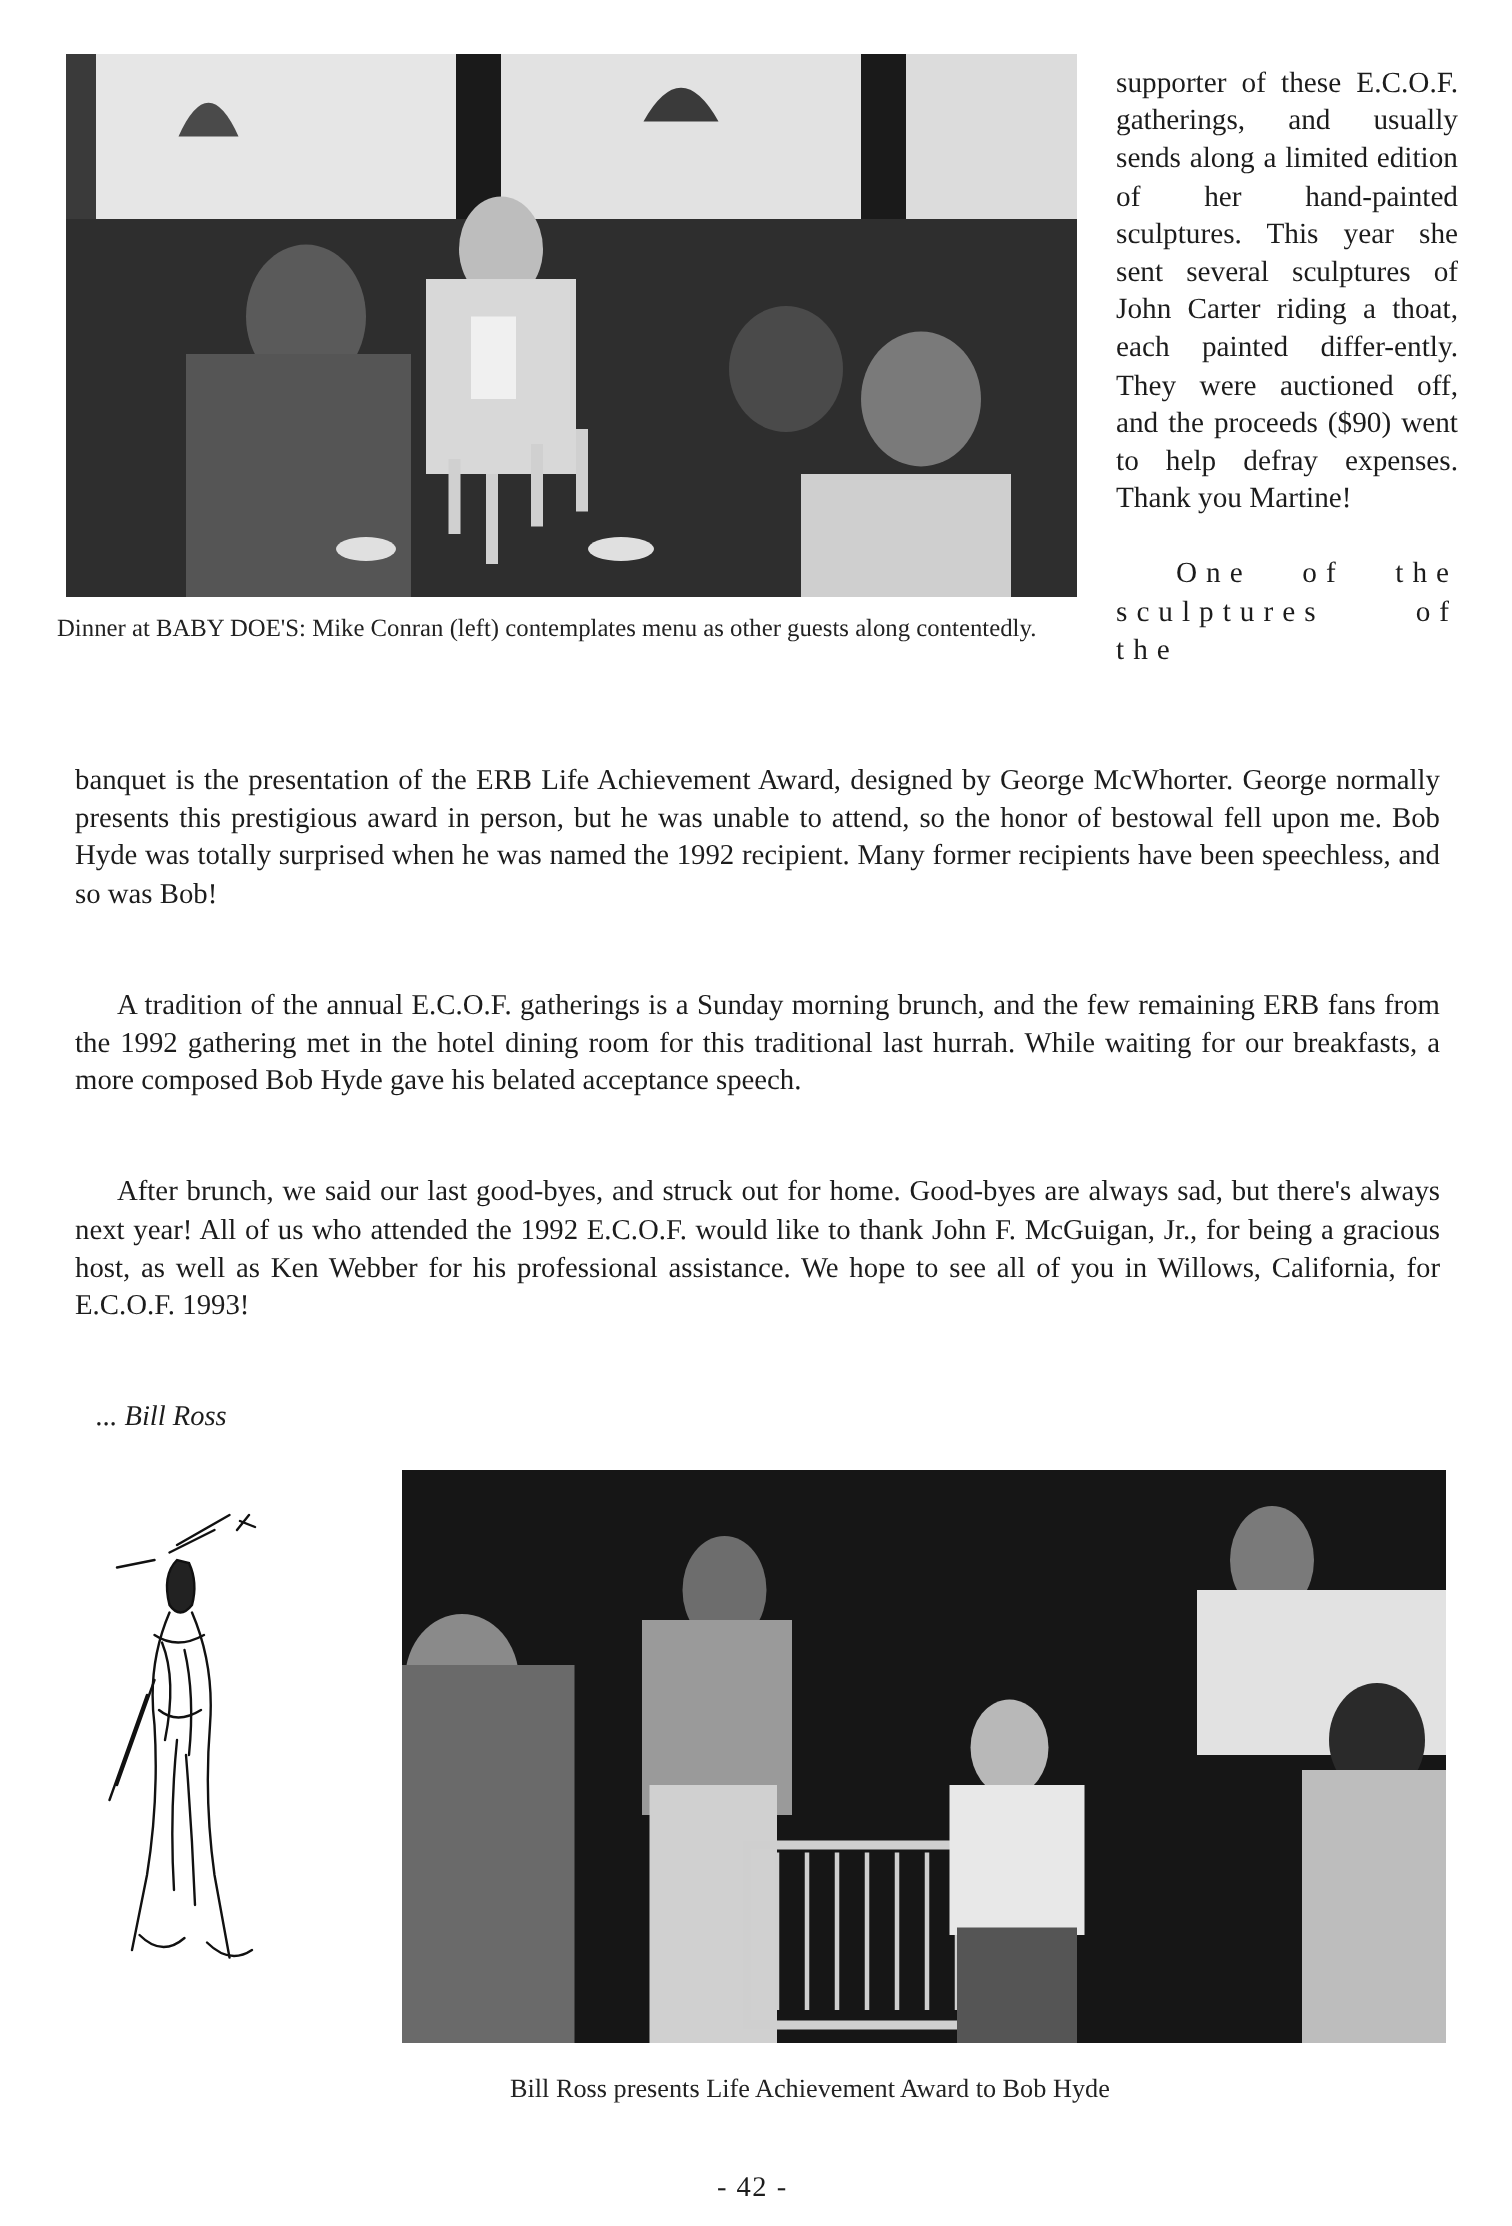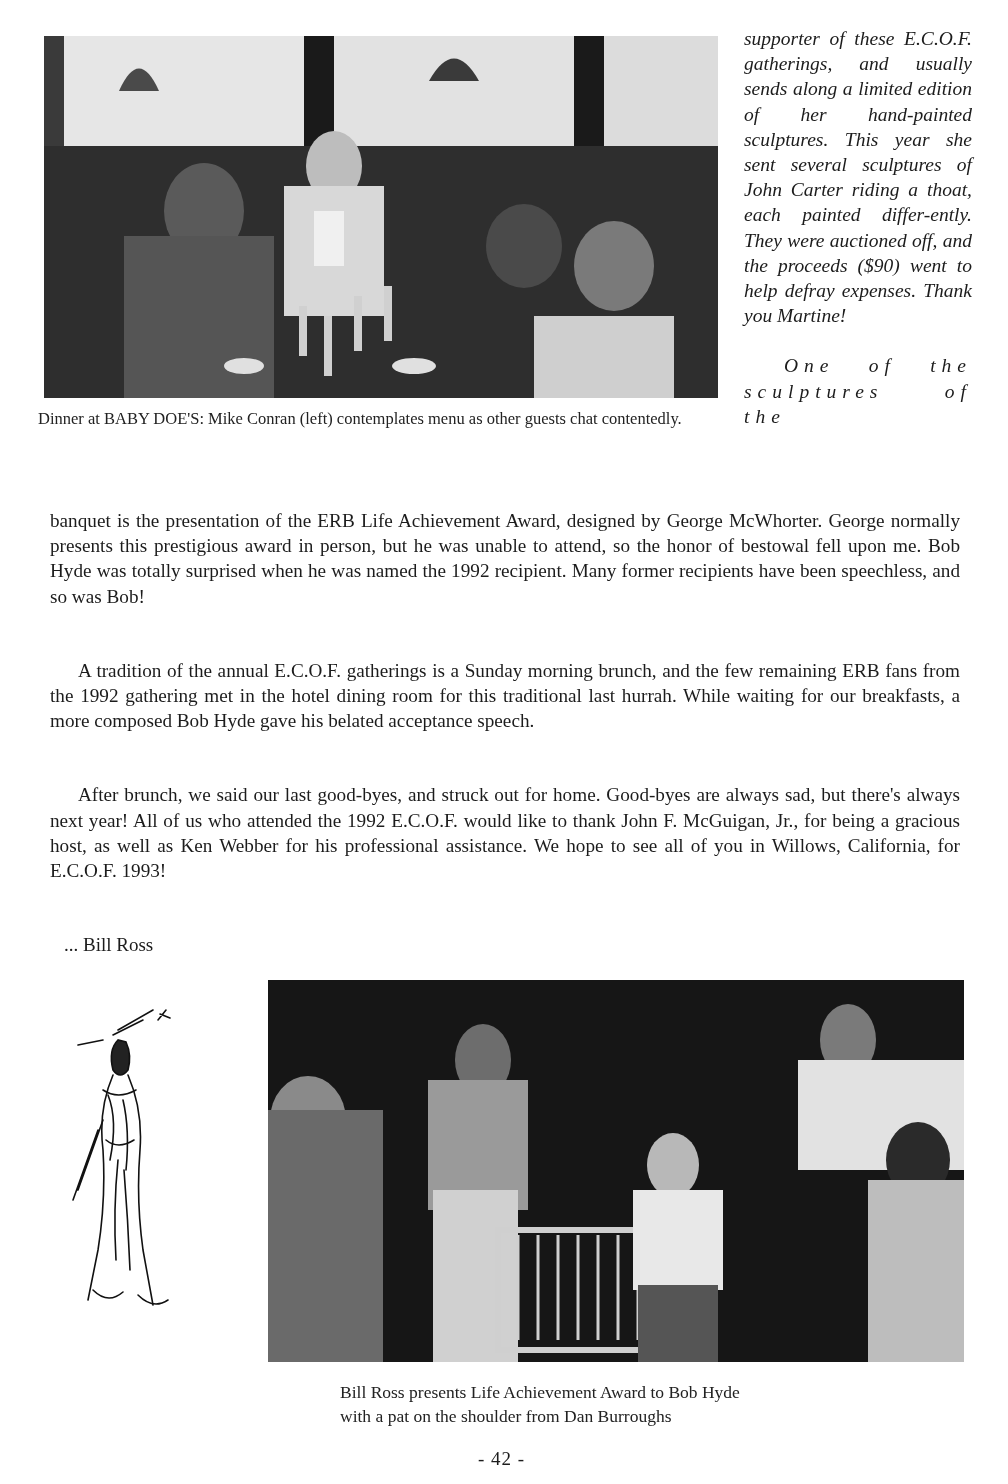--- a/index.html
+++ b/index.html
@@ -8,22 +8,22 @@
     font-family: "Liberation Serif", "DejaVu Serif", serif;
     color: #1c1c1c;
   }
   .abs { position: absolute; }
   .photo {
     background: #2a2a2a; overflow: hidden;
   }
   .photo svg { display: block; width: 100%; height: 100%; }
   .caption { font-size: 16.5px; line-height: 22px; color: #222; }
   .side-col {
-    left: 744px; top: 26px; width: 228px;
-    font-size: 19.5px; line-height: 25.2px; text-align: justify; font-style: italic;
+    left: 744px; top: 43px; width: 228px;
+    font-size: 19.5px; line-height: 25.2px; text-align: justify;
   }
   .side-col p { margin: 0; }
   .spaced { letter-spacing: 6px; text-indent: 40px; }
   .body-text {
     left: 38px; width: 934px;
     font-size: 19.2px; line-height: 25.2px; text-align: justify;
     font-stretch: condensed;
   }
   .body-text p { margin: 12px; }
   .indent { text-indent: 28px; }
@@ -58,36 +58,36 @@
     <ellipse cx="570" cy="230" rx="40" ry="45" fill="#7a7a7a"></ellipse>
     <rect x="490" y="280" width="140" height="82" fill="#cfcfcf"></rect>
     <ellipse cx="200" cy="330" rx="20" ry="8" fill="#e0e0e0"></ellipse>
     <ellipse cx="370" cy="330" rx="22" ry="8" fill="#e0e0e0"></ellipse>
     <rect x="255" y="270" width="8" height="50" fill="#d0d0d0"></rect>
     <rect x="280" y="280" width="8" height="60" fill="#d0d0d0"></rect>
     <rect x="310" y="260" width="8" height="55" fill="#d0d0d0"></rect>
     <rect x="340" y="250" width="8" height="55" fill="#d0d0d0"></rect>
   </svg>
 </div>
-<div class="abs caption" style="left:38px; top:408px; width:682px; text-align:justify;">Dinner at BABY DOE'S:  Mike Conran (left) contemplates menu as other guests chat contentedly.</div>
+<div class="abs caption" style="left:38px; top:408px; width:682px; text-align:justify;">Dinner at BABY DOE'S:  Mike Conran (left) contemplates menu as other guests along contentedly.</div>
 
 <div class="abs side-col">
   <p>supporter of these E.C.O.F. gatherings, and usually sends along a limited edition of her hand-painted sculptures. This year she sent several sculptures of John Carter riding a thoat, each painted differ-ently. They were auctioned off, and the proceeds ($90) went to help defray expenses. Thank you Martine!</p>
   <p style="height:25px;"></p>
   <p class="spaced">One of the sculptures of the</p>
 </div>
 
 <div class="abs body-text" style="top:496px;">
   <p>banquet is the presentation of the ERB Life Achievement Award, designed by George McWhorter. George normally presents this prestigious award in person, but he was unable to attend, so the honor of bestowal fell upon me. Bob Hyde was totally surprised when he was named the 1992 recipient. Many former recipients have been speechless, and so was Bob!</p>
   <p style="height:25px;"></p>
   <p class="indent">A tradition of the annual E.C.O.F. gatherings is a Sunday morning brunch, and the few remaining ERB fans from the 1992 gathering met in the hotel dining room for this traditional last hurrah. While waiting for our breakfasts, a more composed Bob Hyde gave his belated acceptance speech.</p>
   <p style="height:25px;"></p>
   <p class="indent">After brunch, we said our last good-byes, and struck out for home. Good-byes are always sad, but there's always next year! All of us who attended the 1992 E.C.O.F. would like to thank John F. McGuigan, Jr., for being a gracious host, as well as Ken Webber for his professional assistance. We hope to see all of you in Willows, California, for E.C.O.F. 1993!</p>
   <p style="height:25px;"></p>
-  <p class="indent-small sig" style="text-indent:14px;">... Bill Ross</p>
+  <p class="indent-small sig" style="text-indent:14px;font-style:italic;">... Bill Ross</p>
 </div>
 
 <div class="abs" style="left:58px; top:1000px; width:120px; height:320px;">
   <svg viewBox="0 0 120 320" width="120" height="320">
     <g stroke="#111" stroke-width="1.6" fill="none" stroke-linecap="round">
       <path d="M60 40 Q50 50 55 70 Q62 80 70 70 Q74 55 68 42 Z" fill="#222"></path>
       <path d="M45 40 L20 45 M55 35 L85 20 M60 30 L95 10"></path>
       <path d="M55 75 Q40 110 45 150 Q48 200 40 250 L30 300"></path>
       <path d="M70 75 Q85 110 82 150 Q78 200 85 250 L95 305"></path>
       <path d="M50 95 Q60 120 52 160 M65 100 Q72 130 68 170"></path>
@@ -123,16 +123,15 @@
     <rect x="370" y="305" width="80" height="77" fill="#555"></rect>
     <ellipse cx="580" cy="60" rx="28" ry="36" fill="#7a7a7a"></ellipse>
     <rect x="530" y="80" width="166" height="110" fill="#e2e2e2"></rect>
     <ellipse cx="650" cy="180" rx="32" ry="38" fill="#2a2a2a"></ellipse>
     <rect x="600" y="200" width="96" height="182" fill="#bdbdbd"></rect>
   </svg>
 </div>
 
 <div class="abs bottom-caption">
   <div>Bill Ross presents Life Achievement Award to Bob Hyde</div>
-  <div>with a pat on the shoulder from Dan Burroughs</div>
 </div>
 
 <div class="abs page-num">- 42 -</div>
 
 </body></html>

